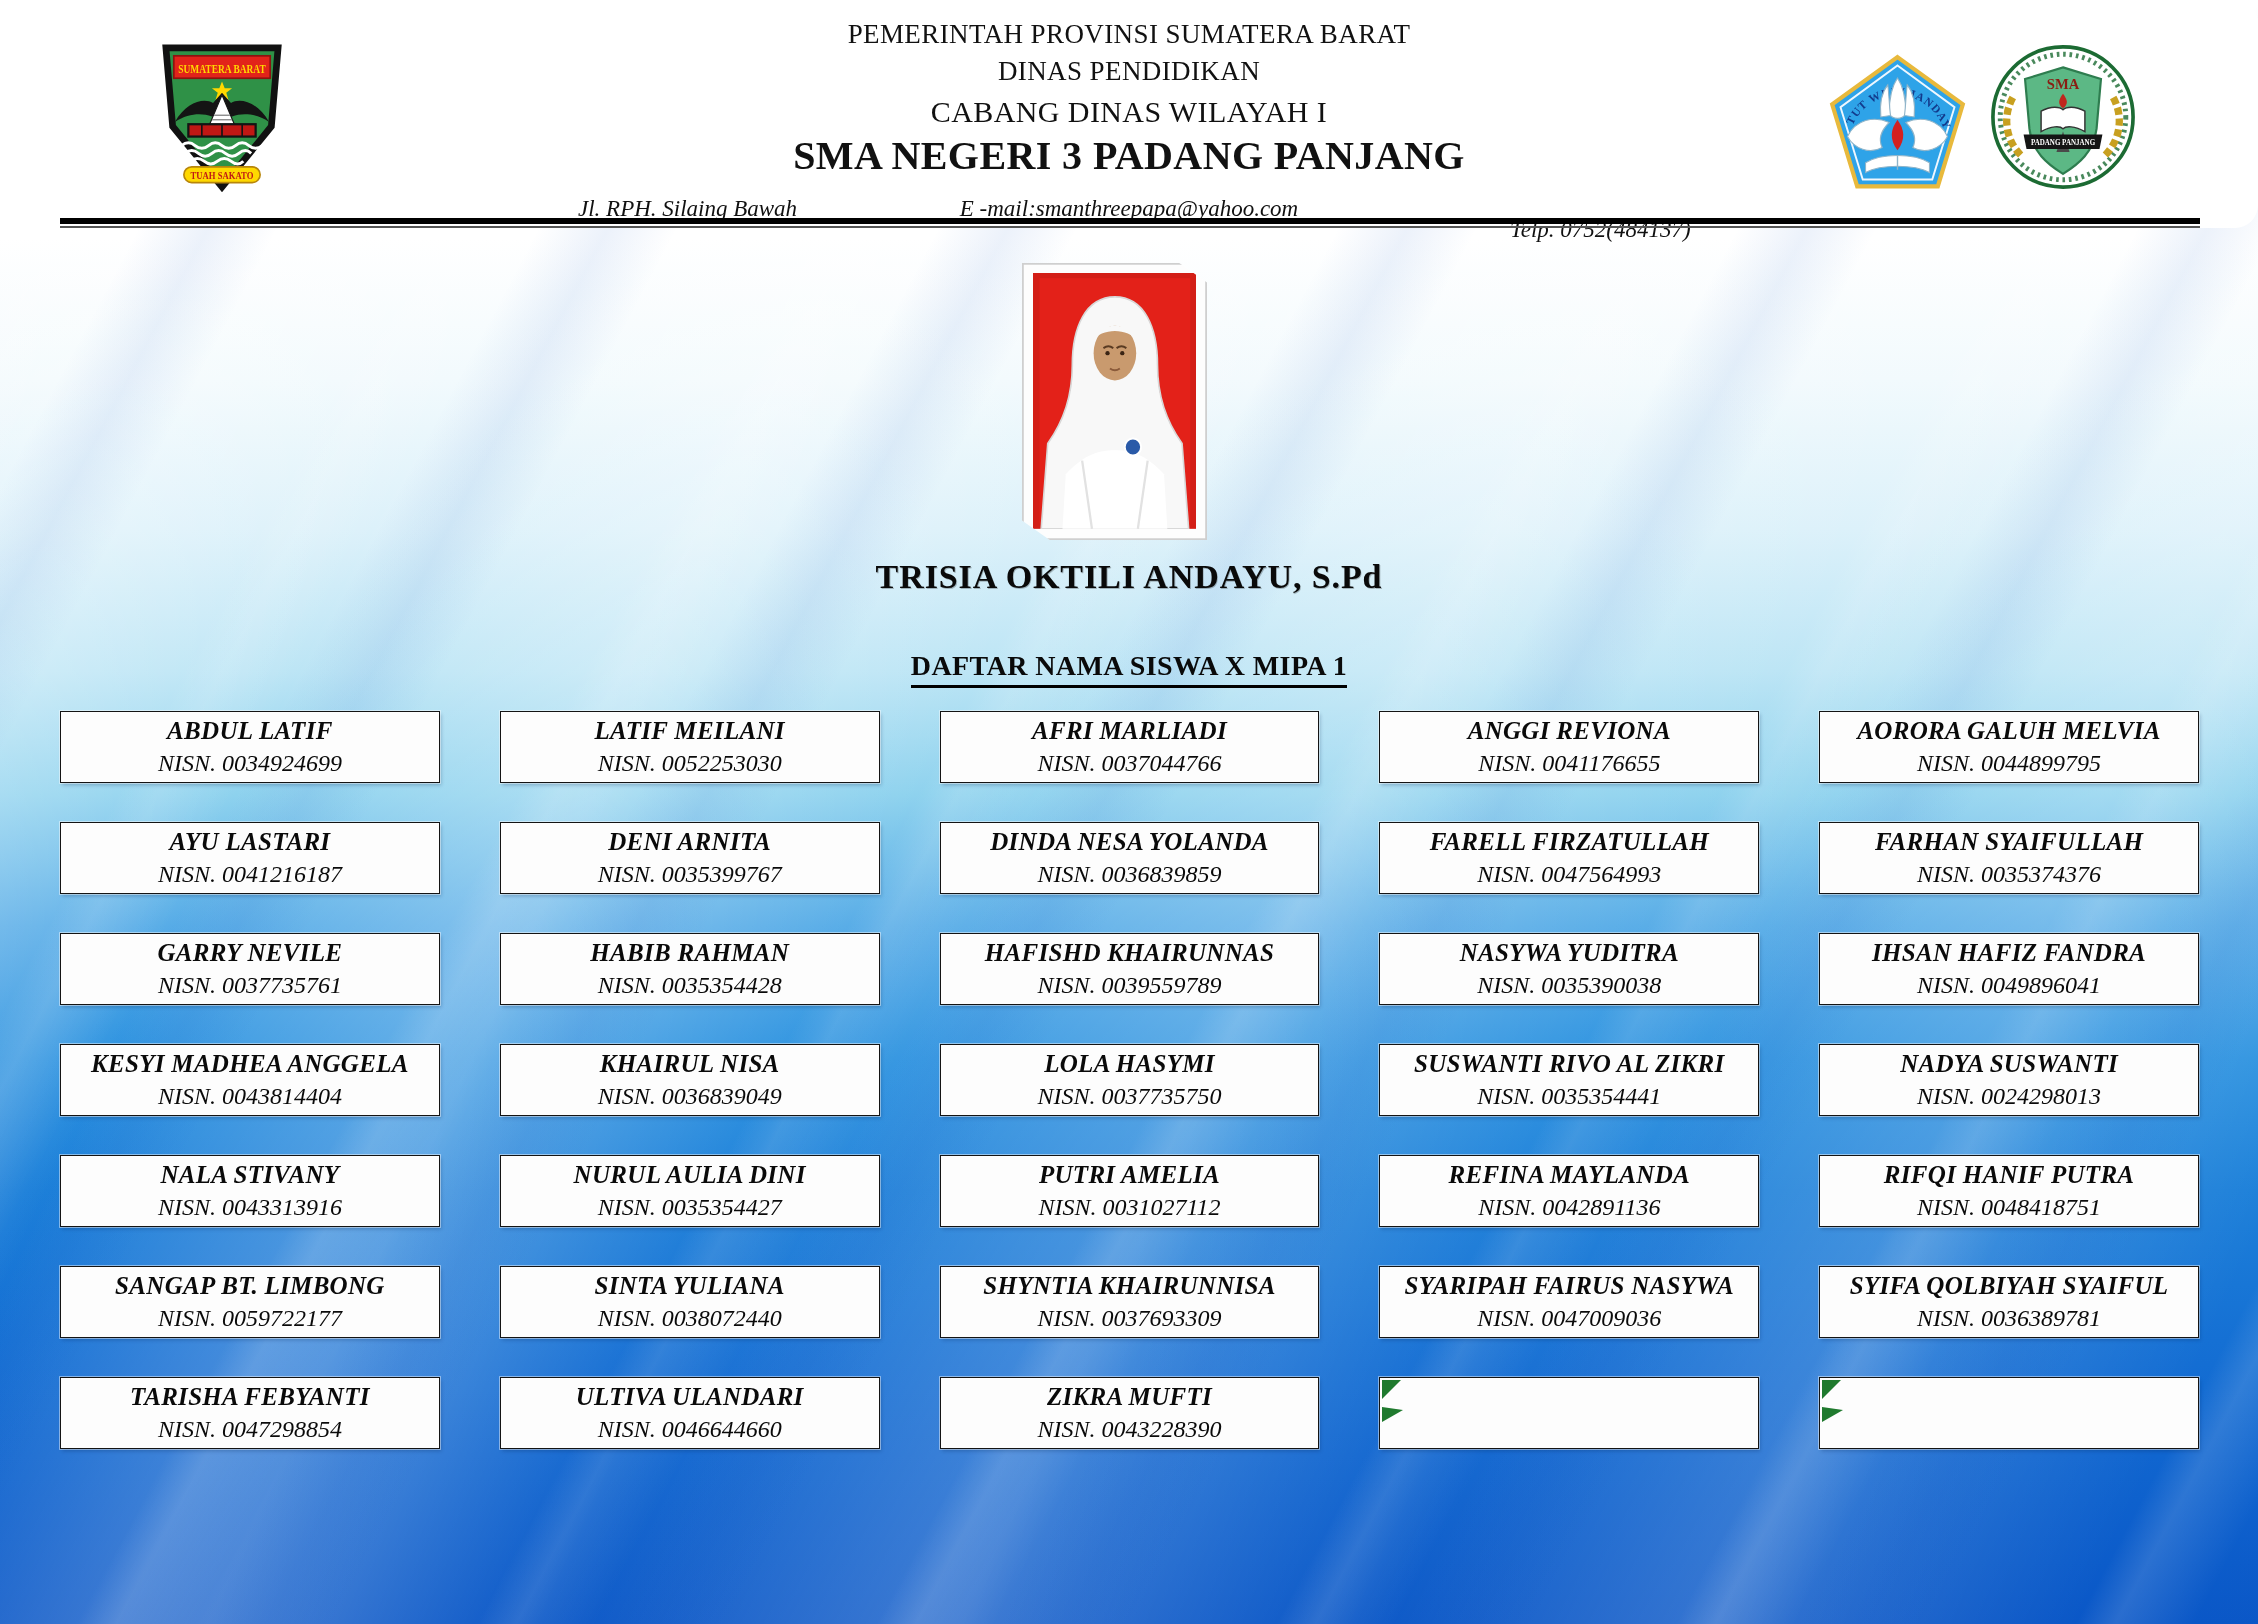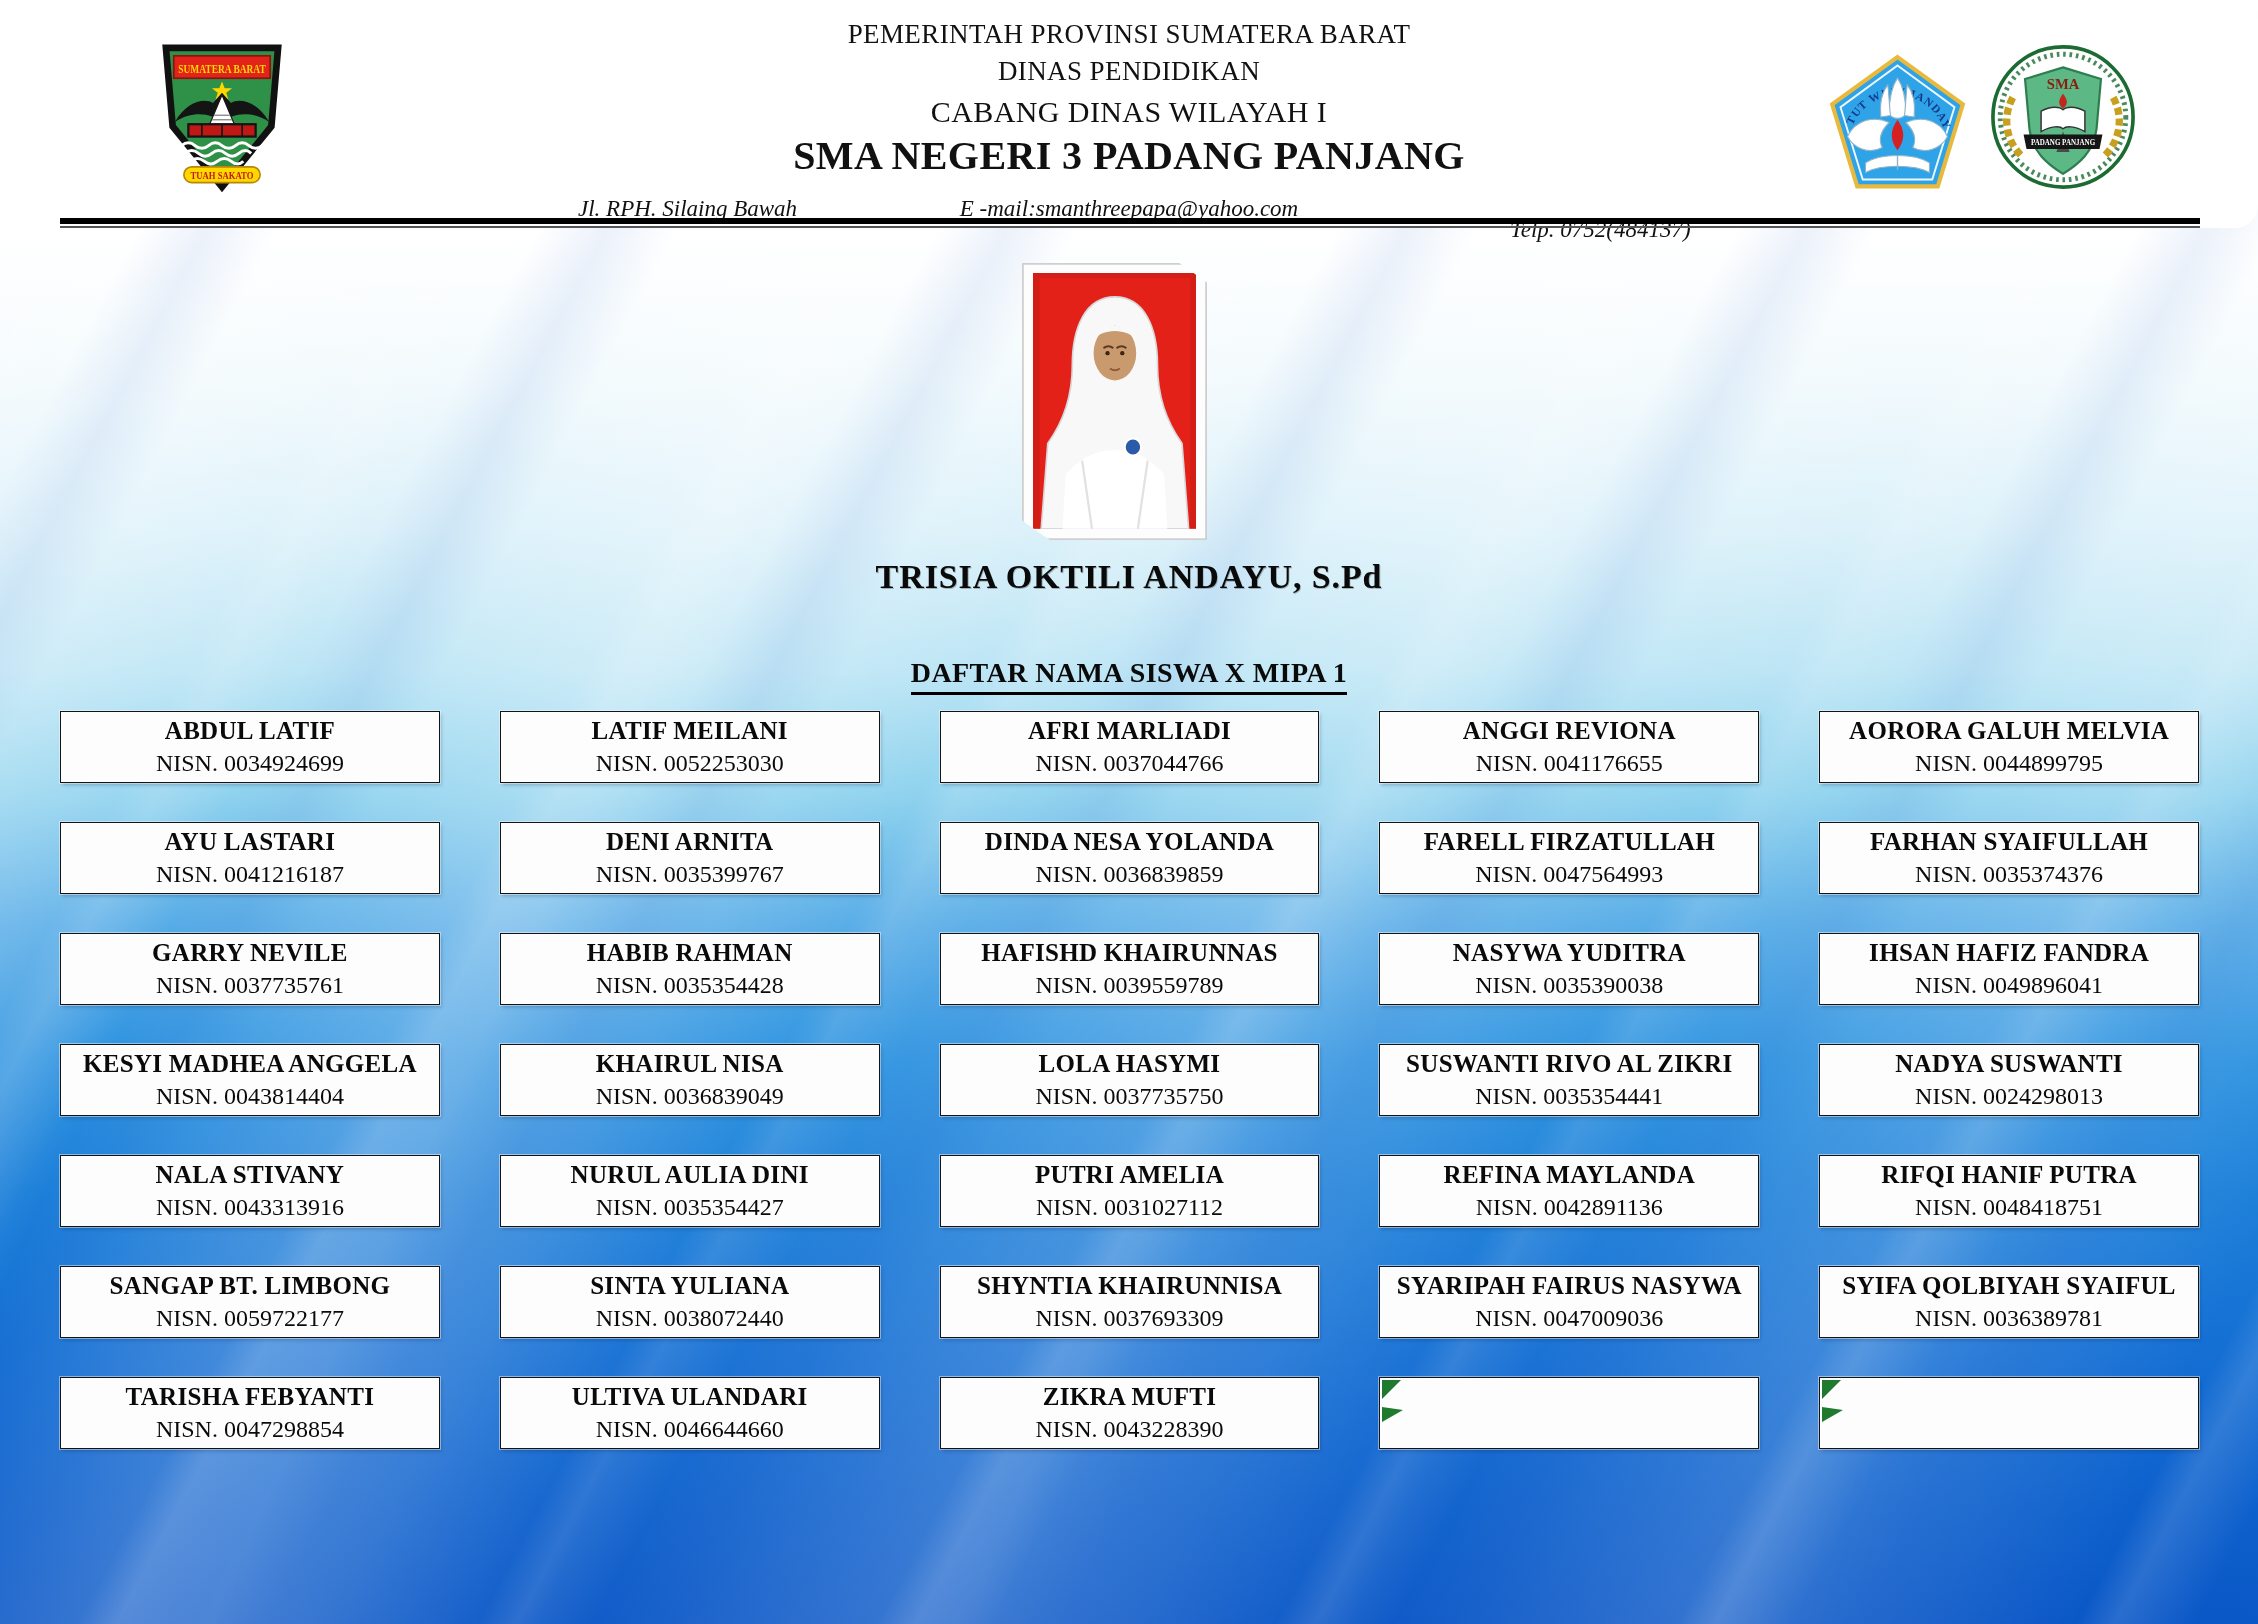--- a/index.html
+++ b/index.html
@@ -56,37 +56,37 @@
     padding:9.7px 10.6px 11.5px 10.6px;
   }
   .photo-frame svg { width:100%; height:100%; display:block; }
 
   .teacher-name {
     position:absolute; top:558px; width:100%; text-align:center;
     font-size:34px; font-weight:bold; color:#0a0a0a; letter-spacing:0.9px; z-index:2;
     text-shadow: 0.9px 0.9px 0 rgba(0,0,0,0.25);
   }
 
-  .list-title-wrap { position:absolute; top:650px; width:100%; text-align:center; z-index:2;margin-top:7px; }
+  .list-title-wrap { position:absolute; top:650px; width:100%; text-align:center; z-index:2; }
   .list-title {
     display:inline-block; font-size:28px; font-weight:bold; color:#0a0a0a;
     letter-spacing:0.4px; border-bottom:3.5px solid #000; padding-bottom:2.6px;
   }
 
   
   .grid {
     position:absolute; left:60px; top:711px; width:2139px; z-index:2;
     display:grid; grid-template-columns:repeat(5, 1fr);
     column-gap:60px; row-gap:39px; grid-auto-rows:72px;
   }
   .card {
     position:relative; background:#fdfdfd; border:1.8px solid #141414;
     box-shadow: 0 0 0 0.9px rgba(255,255,255,0.5), 1.8px 2.6px 3.5px rgba(0,30,80,0.25);
     display:flex; flex-direction:column; align-items:center; justify-content:center;
-    gap:4.4px; overflow:hidden;
+    gap:4.4px; overflow:hidden;font-style:italic;
   }
   .s-name { font-size:25px; font-weight:bold; color:#0a0a0a; letter-spacing:0.3px; white-space:nowrap; }
   .s-nisn { font-size:24px; color:#0a0a0a; white-space:nowrap; }
 
   .marker-corner {
     position:absolute; top:1.8px; left:1.8px; width:0; height:0;
     border-top:19.4px solid #1f7a2e; border-right:19.4px solid transparent;
   }
   .marker-mid {
     position:absolute; top:50%; left:1.8px; transform:translateY(-40%);

